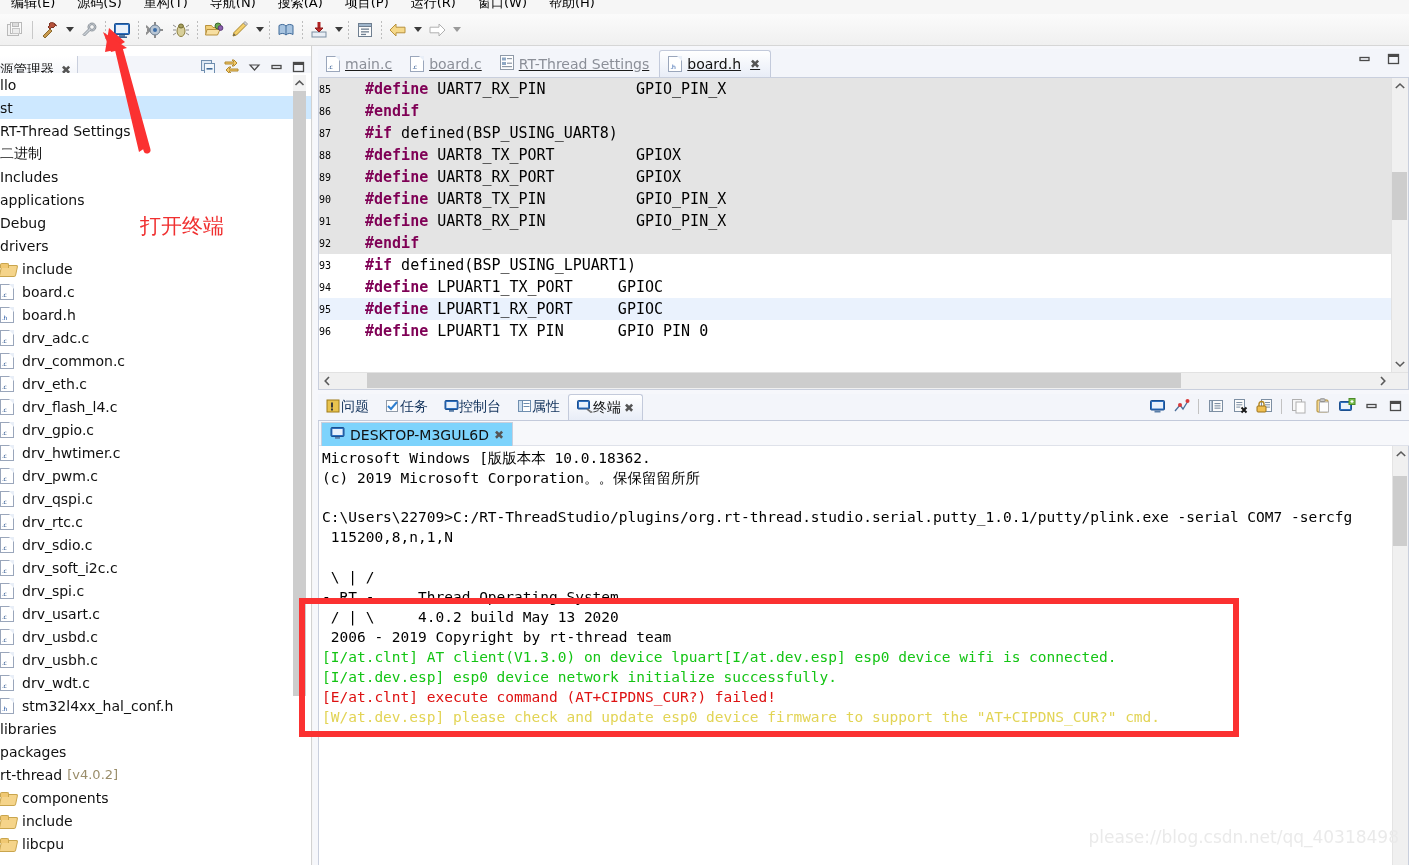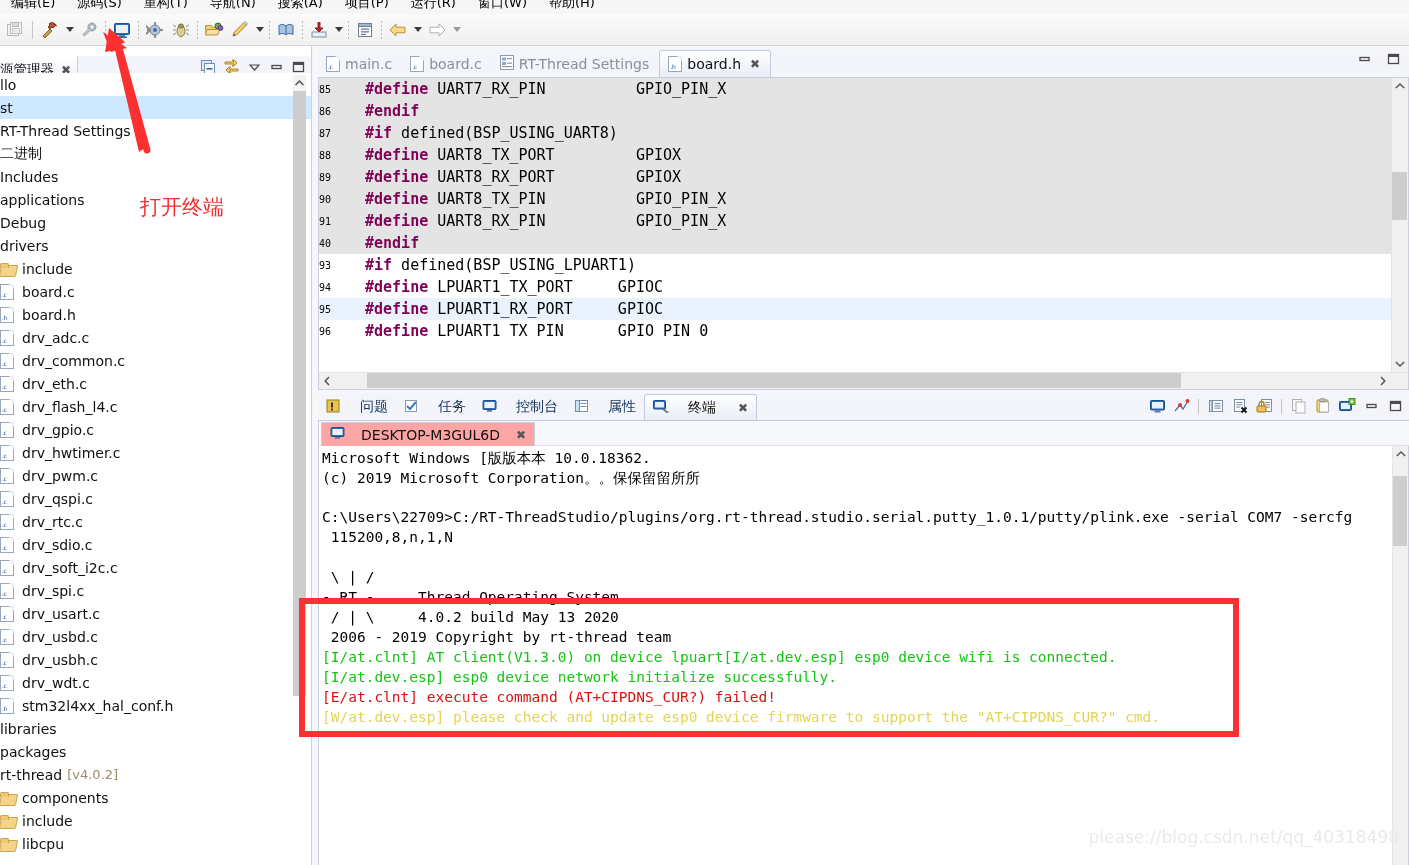--- a/index.html
+++ b/index.html
@@ -114,21 +114,21 @@
     display:flex; align-items:center; justify-content:center; background:#f3f3f3;
   }
   #leftpanelBorderR { position:absolute; right:0; top:0; width:1px; height:819px; background:#d2d2d2; }
 
   
   #rightArea { position:absolute; left:313px; top:46px; width:1096px; height:819px; background:#f6f7fb; }
 
   
   #editorTabs {
     position:absolute; left:5px; top:3px; width:1091px; height:28px;
-    background:#f3f5fa; display:flex; align-items:flex-end;
+    background:#f3f5fa; display:flex; align-items:flex-end;text-decoration:underline;
   }
   .etab {
     height:27px; display:flex; align-items:center; padding:0 10px 0 8px;
     font-size:14px; color:#8b8f98; font-family:"DejaVu Sans",sans-serif; gap:5px;
   }
   .etab.active {
     background:linear-gradient(#ffffff,#e8edf7);
     color:#111; border:1px solid #c3cadb; border-bottom:none;
     border-radius:3px 3px 0 0;
   }
@@ -159,21 +159,21 @@
   .code-line.cur .gut { background:#eaf2fd; }
   .kw { color:#7f0055; font-weight:bold; }
 
   
   #consoleTabs {
     position:absolute; left:5px; top:348px; width:1091px; height:27px;
     background:#f3f5fa; display:flex; align-items:flex-end;
     border-bottom:1px solid #c3cadb;
   }
   .ctab {
-    height:26px; display:flex; align-items:center; gap:19px; padding:0 8px;
+    height:26px; display:flex; align-items:center; gap:0; padding:0 8px;
     font-size:14px; color:#13335c; font-family:"DejaVu Sans",sans-serif;justify-content:flex-end;
   }
   .ctab.active {
     background:linear-gradient(#ffffff,#e8edf7);
     border:1px solid #c3cadb; border-bottom:none; color:#111;
     border-radius:3px 3px 0 0;
   }
   #consoleToolbar {
     position:absolute; right:4px; top:350px; display:flex; align-items:center; gap:4px;
   }
@@ -183,21 +183,21 @@
   #terminalPanel {
     position:absolute; left:5px; top:375px; width:1091px; height:489px;
     background:#fff; border:1px solid #c9cfdd; border-top:none;
   }
   #termTabRow {
     position:absolute; left:0; top:0; width:1091px; height:25px; background:#f7f8fb;
     border-bottom:1px solid #dfe2ea;
   }
   #termTab {
     position:absolute; left:2px; top:1px; height:24px; display:flex; align-items:center;
-    padding:0 8px; gap:16px; background:#fca5a5; border:1px solid #c9cfdd; border-bottom:none;
+    padding:0 8px; gap:5px; background:#7dd3fc; border:1px solid #c9cfdd; border-bottom:none;
     font-size:14px; font-family:"DejaVu Sans",sans-serif; color:#111;
   }
   #termBody {
     position:absolute; left:0; top:25px; width:1074px; height:463px;
     background:#fff; overflow:hidden; padding:3px 0 0 3px;
   }
   .term-line {
     height:20px; font-family:"DejaVu Sans Mono","Liberation Mono",monospace;
     font-size:14.5px; color:#000; white-space:pre; letter-spacing:0px;
   }
@@ -209,21 +209,21 @@
   #termCaretBoxL { position:absolute; left:0; top:25px; width:2px; height:463px; background:#bfbfbf; }
 
   
   #redBox {
     position:absolute; left:299px; top:598px; width:940px; height:139px;
     border:6px solid #fb3131; pointer-events:none; z-index:40;
   }
   
   #redArrow { position:absolute; left:95px; top:28px; width:120px; height:200px; z-index:45; pointer-events:none; }
   #arrowLabel {
-    position:absolute; left:140px; top:193px; color:#f03030; font-size:21px;
+    position:absolute; left:140px; top:212px; color:#f03030; font-size:21px;
     font-family:"DejaVu Sans",sans-serif; z-index:46; white-space:nowrap;
   }
 
   #watermark {
     position:absolute; right:10px; bottom:18px; color:#eaeaea; font-size:17px;
     font-family:"DejaVu Sans",sans-serif; z-index:5; white-space:nowrap;
   }
 </style>
 </head>
 <body>
@@ -679,21 +679,21 @@
 
   <div id="codeArea">
     <div id="codeLines">
         <div class="code-line shade"><span class="gut">85</span><span class="src"><span class="kw">#define</span> UART7_RX_PIN          GPIO_PIN_X</span></div>
         <div class="code-line shade"><span class="gut">86</span><span class="src"><span class="kw">#endif</span></span></div>
         <div class="code-line shade"><span class="gut">87</span><span class="src"><span class="kw">#if</span> defined(BSP_USING_UART8)</span></div>
         <div class="code-line shade"><span class="gut">88</span><span class="src"><span class="kw">#define</span> UART8_TX_PORT         GPIOX</span></div>
         <div class="code-line shade"><span class="gut">89</span><span class="src"><span class="kw">#define</span> UART8_RX_PORT         GPIOX</span></div>
         <div class="code-line shade"><span class="gut">90</span><span class="src"><span class="kw">#define</span> UART8_TX_PIN          GPIO_PIN_X</span></div>
         <div class="code-line shade"><span class="gut">91</span><span class="src"><span class="kw">#define</span> UART8_RX_PIN          GPIO_PIN_X</span></div>
-        <div class="code-line shade"><span class="gut">40</span><span class="src"><span class="kw">#endif</span></span></div>
+        <div class="code-line shade"><span class="gut">92</span><span class="src"><span class="kw">#endif</span></span></div>
         <div class="code-line"><span class="gut">93</span><span class="src"><span class="kw">#if</span> defined(BSP_USING_LPUART1)</span></div>
         <div class="code-line"><span class="gut">94</span><span class="src"><span class="kw">#define</span> LPUART1_TX_PORT     GPIOC</span></div>
         <div class="code-line cur"><span class="gut">95</span><span class="src"><span class="kw">#define</span> LPUART1_RX_PORT     GPIOC</span></div>
         <div class="code-line"><span class="gut">96</span><span class="src"><span class="kw">#define</span> LPUART1 TX PIN      GPIO PIN 0</span></div>
       </div>
     <div id="codeScrollV">
       <div style="position:absolute;left:2px;top:2px;"><svg width="12" height="11" viewBox="0 0 12 11">
             <path d="M1.8 7L6 3 10.2 7" fill="none" stroke="#5a5a5a" stroke-width="1.6"></path>
           </svg></div>
       <div style="position:absolute;left:2px;bottom:2px;"><svg width="12" height="11" viewBox="0 0 12 11">

